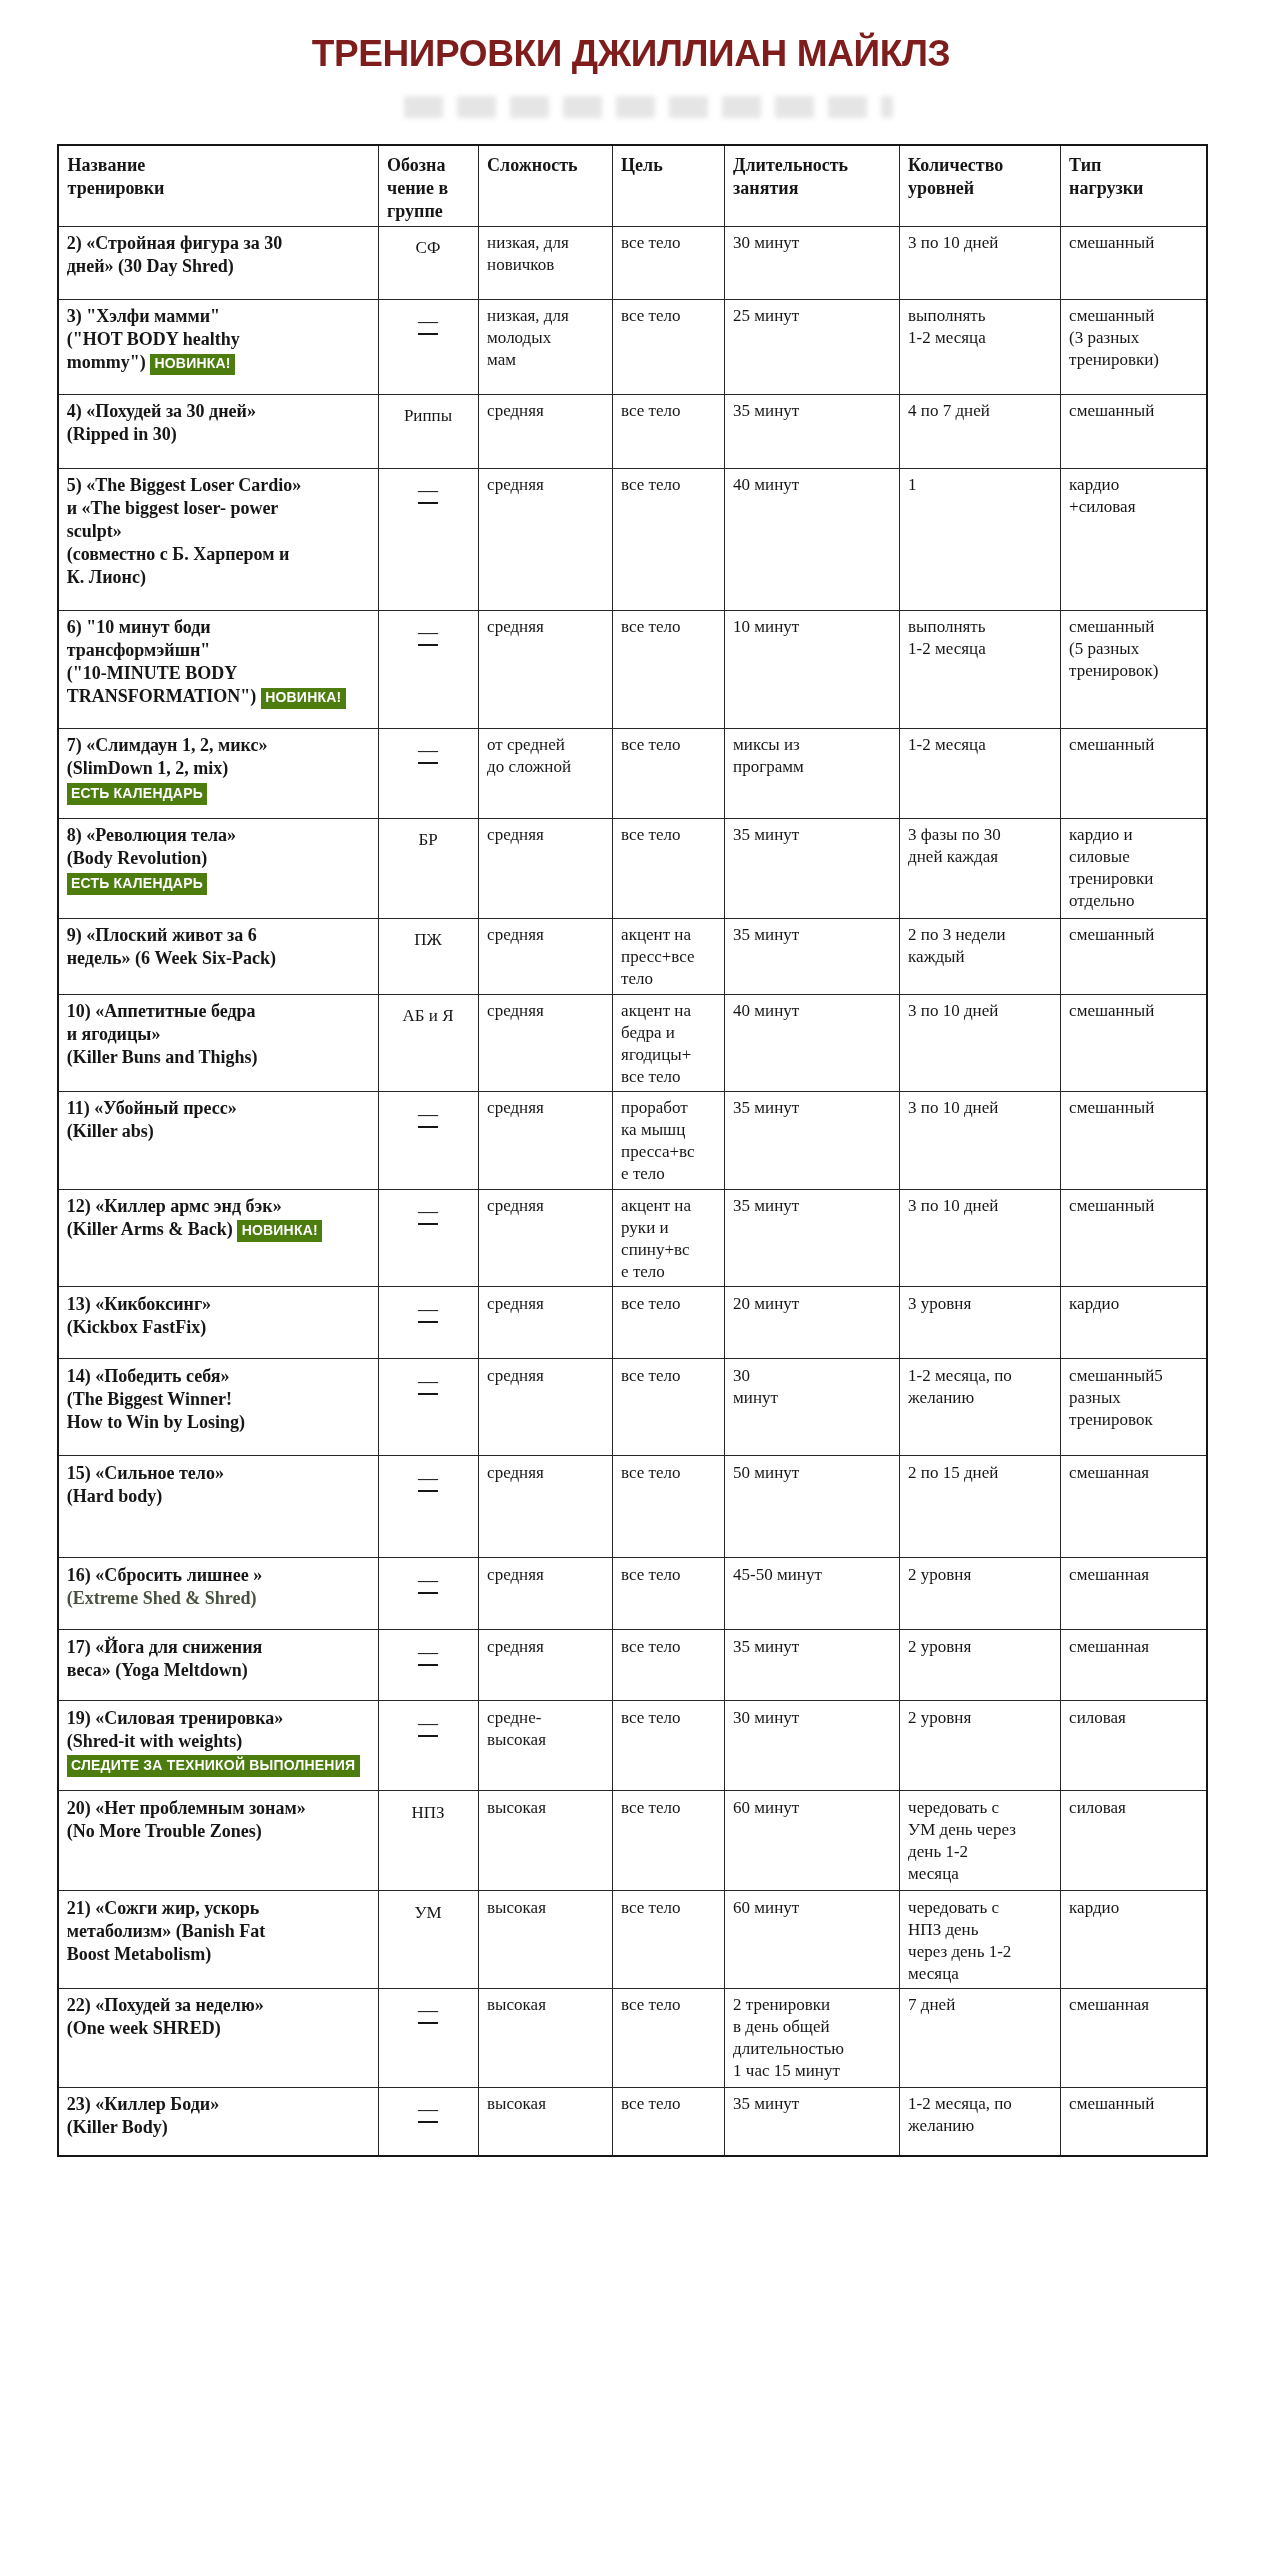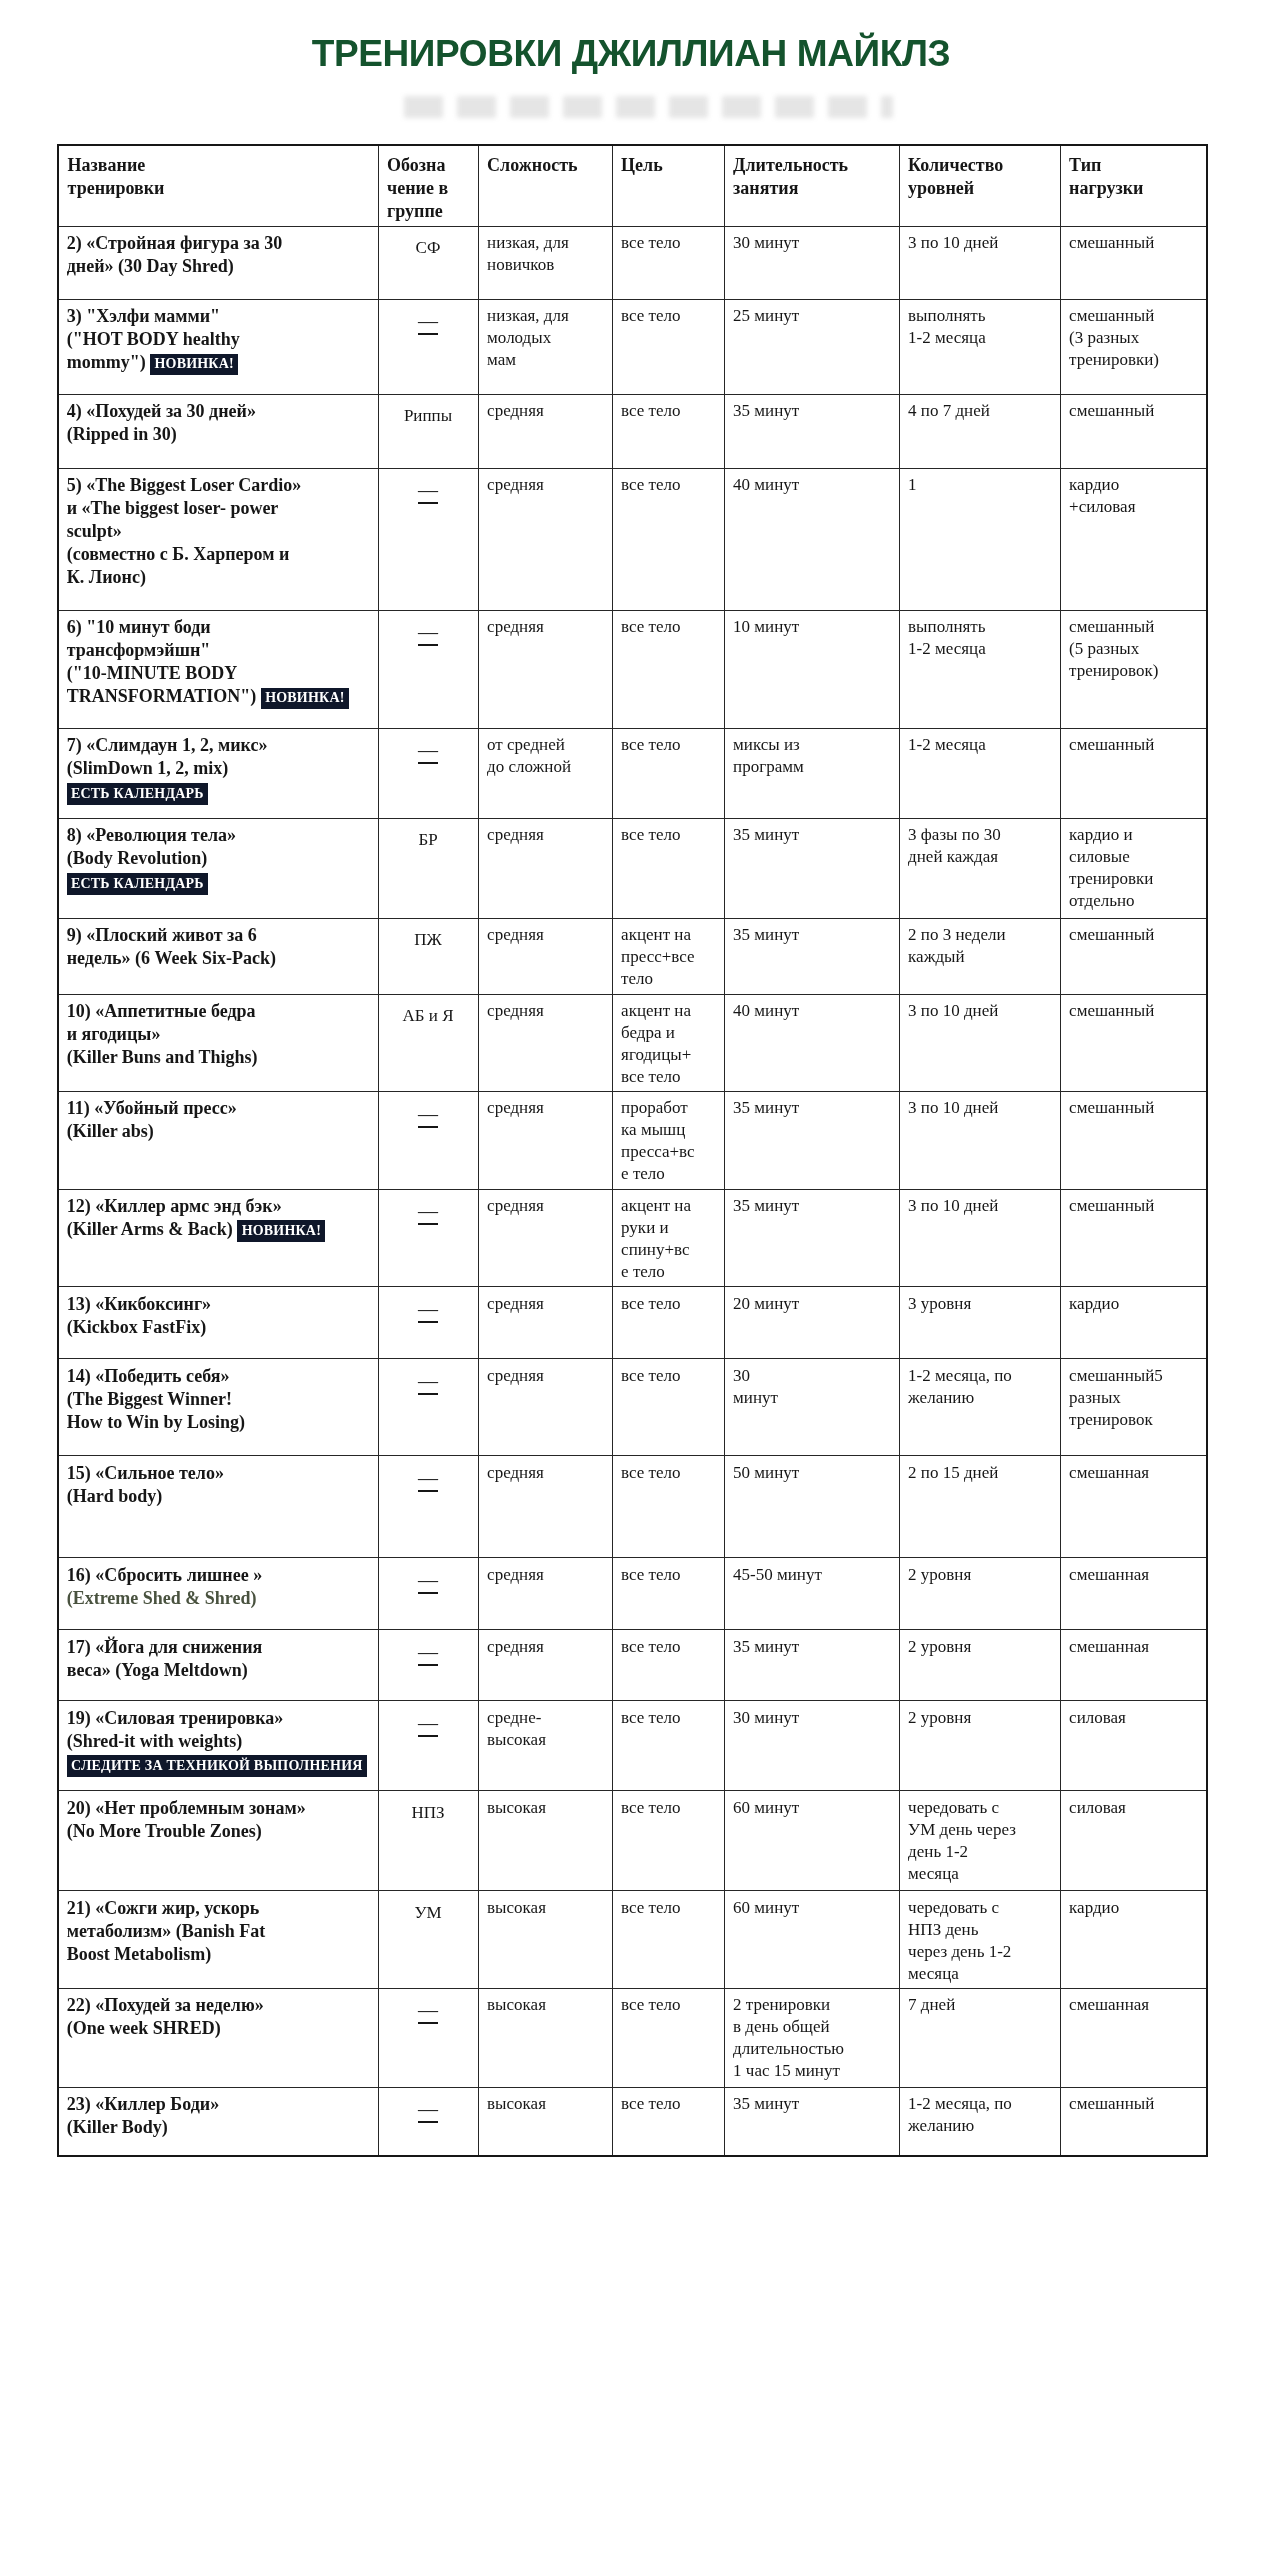--- a/index.html
+++ b/index.html
@@ -1,35 +1,35 @@
 <!DOCTYPE html>
 <html style="font-size:13.7px"><head>
 <meta charset="utf-8">
 <style>
   html,body{margin:0;padding:0;}
   body{width:1262px;height:2576px;background:#ffffff;position:relative;overflow:hidden;
        font-family:"Liberation Serif",serif;color:#161616;}
   .title{position:absolute;top:33px;left:0;width:100%;text-align:center;
          font-family:"Liberation Sans",sans-serif;font-weight:800;font-size:37px;
-         color:#14532d;letter-spacing:-0.4px;}
+         color:#7f1d1d;letter-spacing:-0.4px;}
   .watermark{position:absolute;top:96px;left:404px;width:489px;height:22px;opacity:.38;
          filter:blur(2.6px);
          background:repeating-linear-gradient(90deg,#bdbdbd 0 39px,transparent 39px 53px);}
   table.wk{position:absolute;left:57px;top:144px;width:1151px;border-collapse:collapse;
          table-layout:fixed;border:2.6px solid #161616;}
   .wk th,.wk td{border:1.7px solid #262626;vertical-align:top;text-align:left;
          padding:5.2px 8.6px 3.4px 8.6px;white-space:pre-line;font-size:17px;line-height:22px;
          overflow:hidden;}
   .wk th{font-weight:bold;font-size:18px;line-height:23px;padding-top:7.7px;}
   td.c-name{font-weight:bold;font-size:18px;line-height:23px;padding-left:7.7px;}
   td.c-group{text-align:center;padding-top:10.3px;}
   td.c-group.dash{font-size:20px;text-decoration:underline;text-underline-offset:5.2px;}
   .sec{color:#49523f;}
-  .badge{display:inline-block;background:#0f172a;color:#ffffff;
-         font-family:Liberation Serif, serif;font-weight:bold;font-size:14px;
+  .badge{display:inline-block;background:#4d7c0f;color:#ffffff;
+         font-family:Liberation Sans, sans-serif;font-weight:bold;font-size:14px;
          line-height:1.25;padding:1.7px 4.3px 2.6px 4.3px;letter-spacing:0.2px;white-space:normal;}
   .badge.block{display:block;width:fit-content;margin-top:2.6px;}
   thead tr{height:72px;margin-left:28px;}
 </style>
 </head>
 <body>
 
 <div class="title">ТРЕНИРОВКИ ДЖИЛЛИАН МАЙКЛЗ</div>
 <div class="watermark"></div>
 

